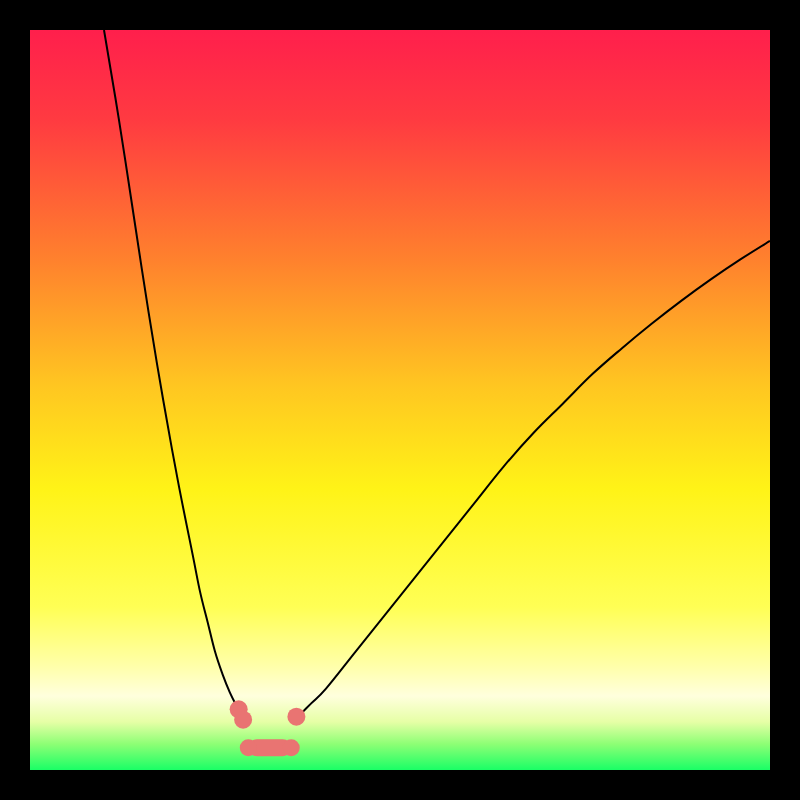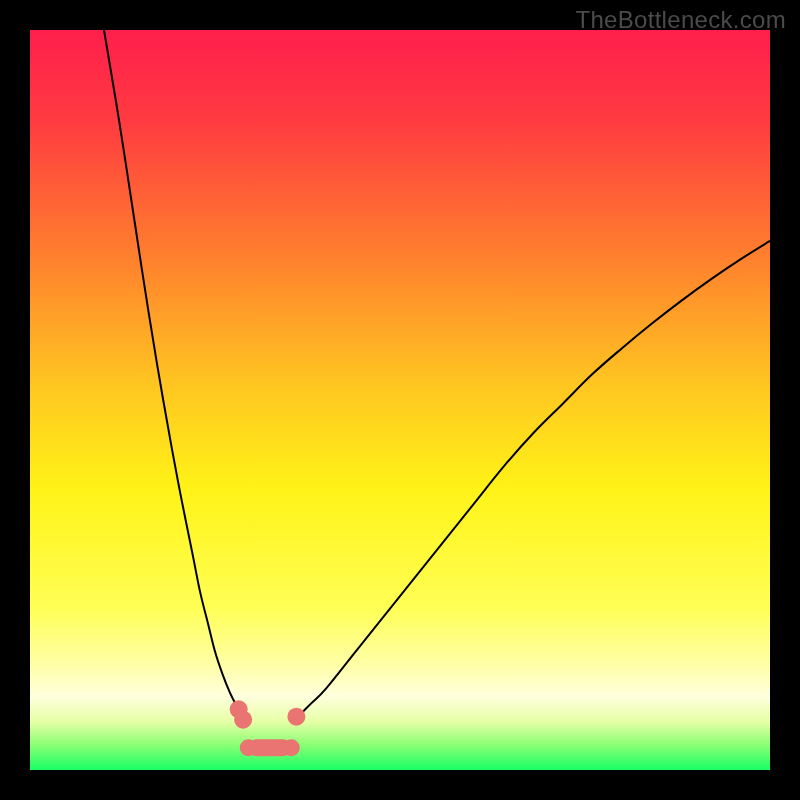--- a/index.html
+++ b/index.html
@@ -52,21 +52,20 @@
   }
   .marker-bar {
     fill: #e97472;
   }
 </style>
 </head>
 <body>
 
 <div class="frame">
 
-  <div class="watermark">TheBottleneck.com</div>
 
   <div class="plot-area" id="plot" style="background: linear-gradient(rgb(255, 31, 76) 0%, rgb(255, 58, 65) 12%, rgb(255, 125, 46) 30%, rgb(255, 198, 33) 48%, rgb(255, 243, 23) 62%, rgb(255, 255, 85) 78%, rgb(255, 255, 170) 86%, rgb(255, 255, 221) 90%, rgb(230, 255, 166) 93.5%, rgb(141, 255, 117) 96.5%, rgb(26, 255, 102) 100%);">
     <svg class="curves" viewBox="0 0 740 740" preserveAspectRatio="none">
       <path id="curve-left" class="curve" d="M 74 0 C 76.664 15.983999999999991, 83.472 55.49999999999996, 88.8 88.79999999999995 C 94.128 122.09999999999995, 98.272 150.368, 103.60000000000001 185 C 108.92800000000001 219.632, 113.072 247.89999999999998, 118.4 281.2 C 123.72800000000001 314.5, 127.87199999999999 339.36400000000003, 133.2 370 C 138.528 400.63599999999997, 142.672 423.428, 148 451.4 C 153.328 479.37199999999996, 158.804 505.41999999999996, 162.8 525.4 C 166.79600000000002 545.38, 167.53600000000003 550.4119999999999, 170.20000000000002 562.4 C 172.864 574.388, 174.936 581.3439999999999, 177.6 592 C 180.26399999999998 602.6560000000001, 182.33599999999998 612.2760000000001, 185 621.6 C 187.66400000000002 630.924, 189.736 636.4739999999999, 192.4 643.8 C 195.06400000000002 651.126, 197.136 656.3059999999999, 199.8 662.3 C 202.46400000000003 668.294, 204.8024 672.438, 207.20000000000002 677.1 C 209.59760000000003 681.7620000000001, 212.05440000000004 686.202, 213.12000000000003 688.2"></path>
       <path id="curve-right" class="curve" d="M 266.4 688.2 C 269.06399999999996 685.5360000000001, 275.87199999999996 678.728, 281.2 673.4 C 286.528 668.072, 288.008 667.924, 296 658.6 C 303.992 649.2760000000001, 314.944 634.9200000000001, 325.6 621.6 C 336.25600000000003 608.28, 344.544 597.9200000000001, 355.2 584.6 C 365.856 571.28, 374.144 560.9200000000001, 384.8 547.6 C 395.456 534.28, 403.744 523.9200000000001, 414.40000000000003 510.6 C 425.05600000000004 497.28000000000003, 433.344 486.92, 444 473.6 C 454.656 460.28000000000003, 462.944 449.254, 473.6 436.6 C 484.25600000000003 423.946, 492.54400000000004 414.622, 503.20000000000005 403.3 C 513.856 391.978, 522.144 384.356, 532.8 373.7 C 543.4559999999999 363.044, 551.7439999999999 354.09, 562.4 344.09999999999997 C 573.056 334.10999999999996, 581.3439999999999 327.2576, 592 318.20000000000005 C 602.6560000000001 309.14240000000007, 610.944 302.30480000000006, 621.6 293.78000000000003 C 632.2560000000001 285.2552, 640.544 278.832, 651.2 270.84 C 661.8560000000001 262.84799999999996, 670.1440000000001 256.83920000000006, 680.8000000000001 249.38000000000005 C 691.456 241.92080000000007, 699.744 236.32640000000004, 710.4 229.40000000000003 C 721.0559999999999 222.47360000000003, 734.672 214.23, 740 210.89999999999998"></path>
       <g id="markers">
           <circle cx="208.67999999999998" cy="679.32" r="9" class="marker"></circle>
           <circle cx="213.12000000000003" cy="689.68" r="9" class="marker"></circle>
           <circle cx="266.4" cy="686.72" r="9" class="marker"></circle>
           <rect x="218.29999999999998" y="709.29" width="42.91999999999999" height="17.02" rx="8.51" class="marker-bar"></rect>

